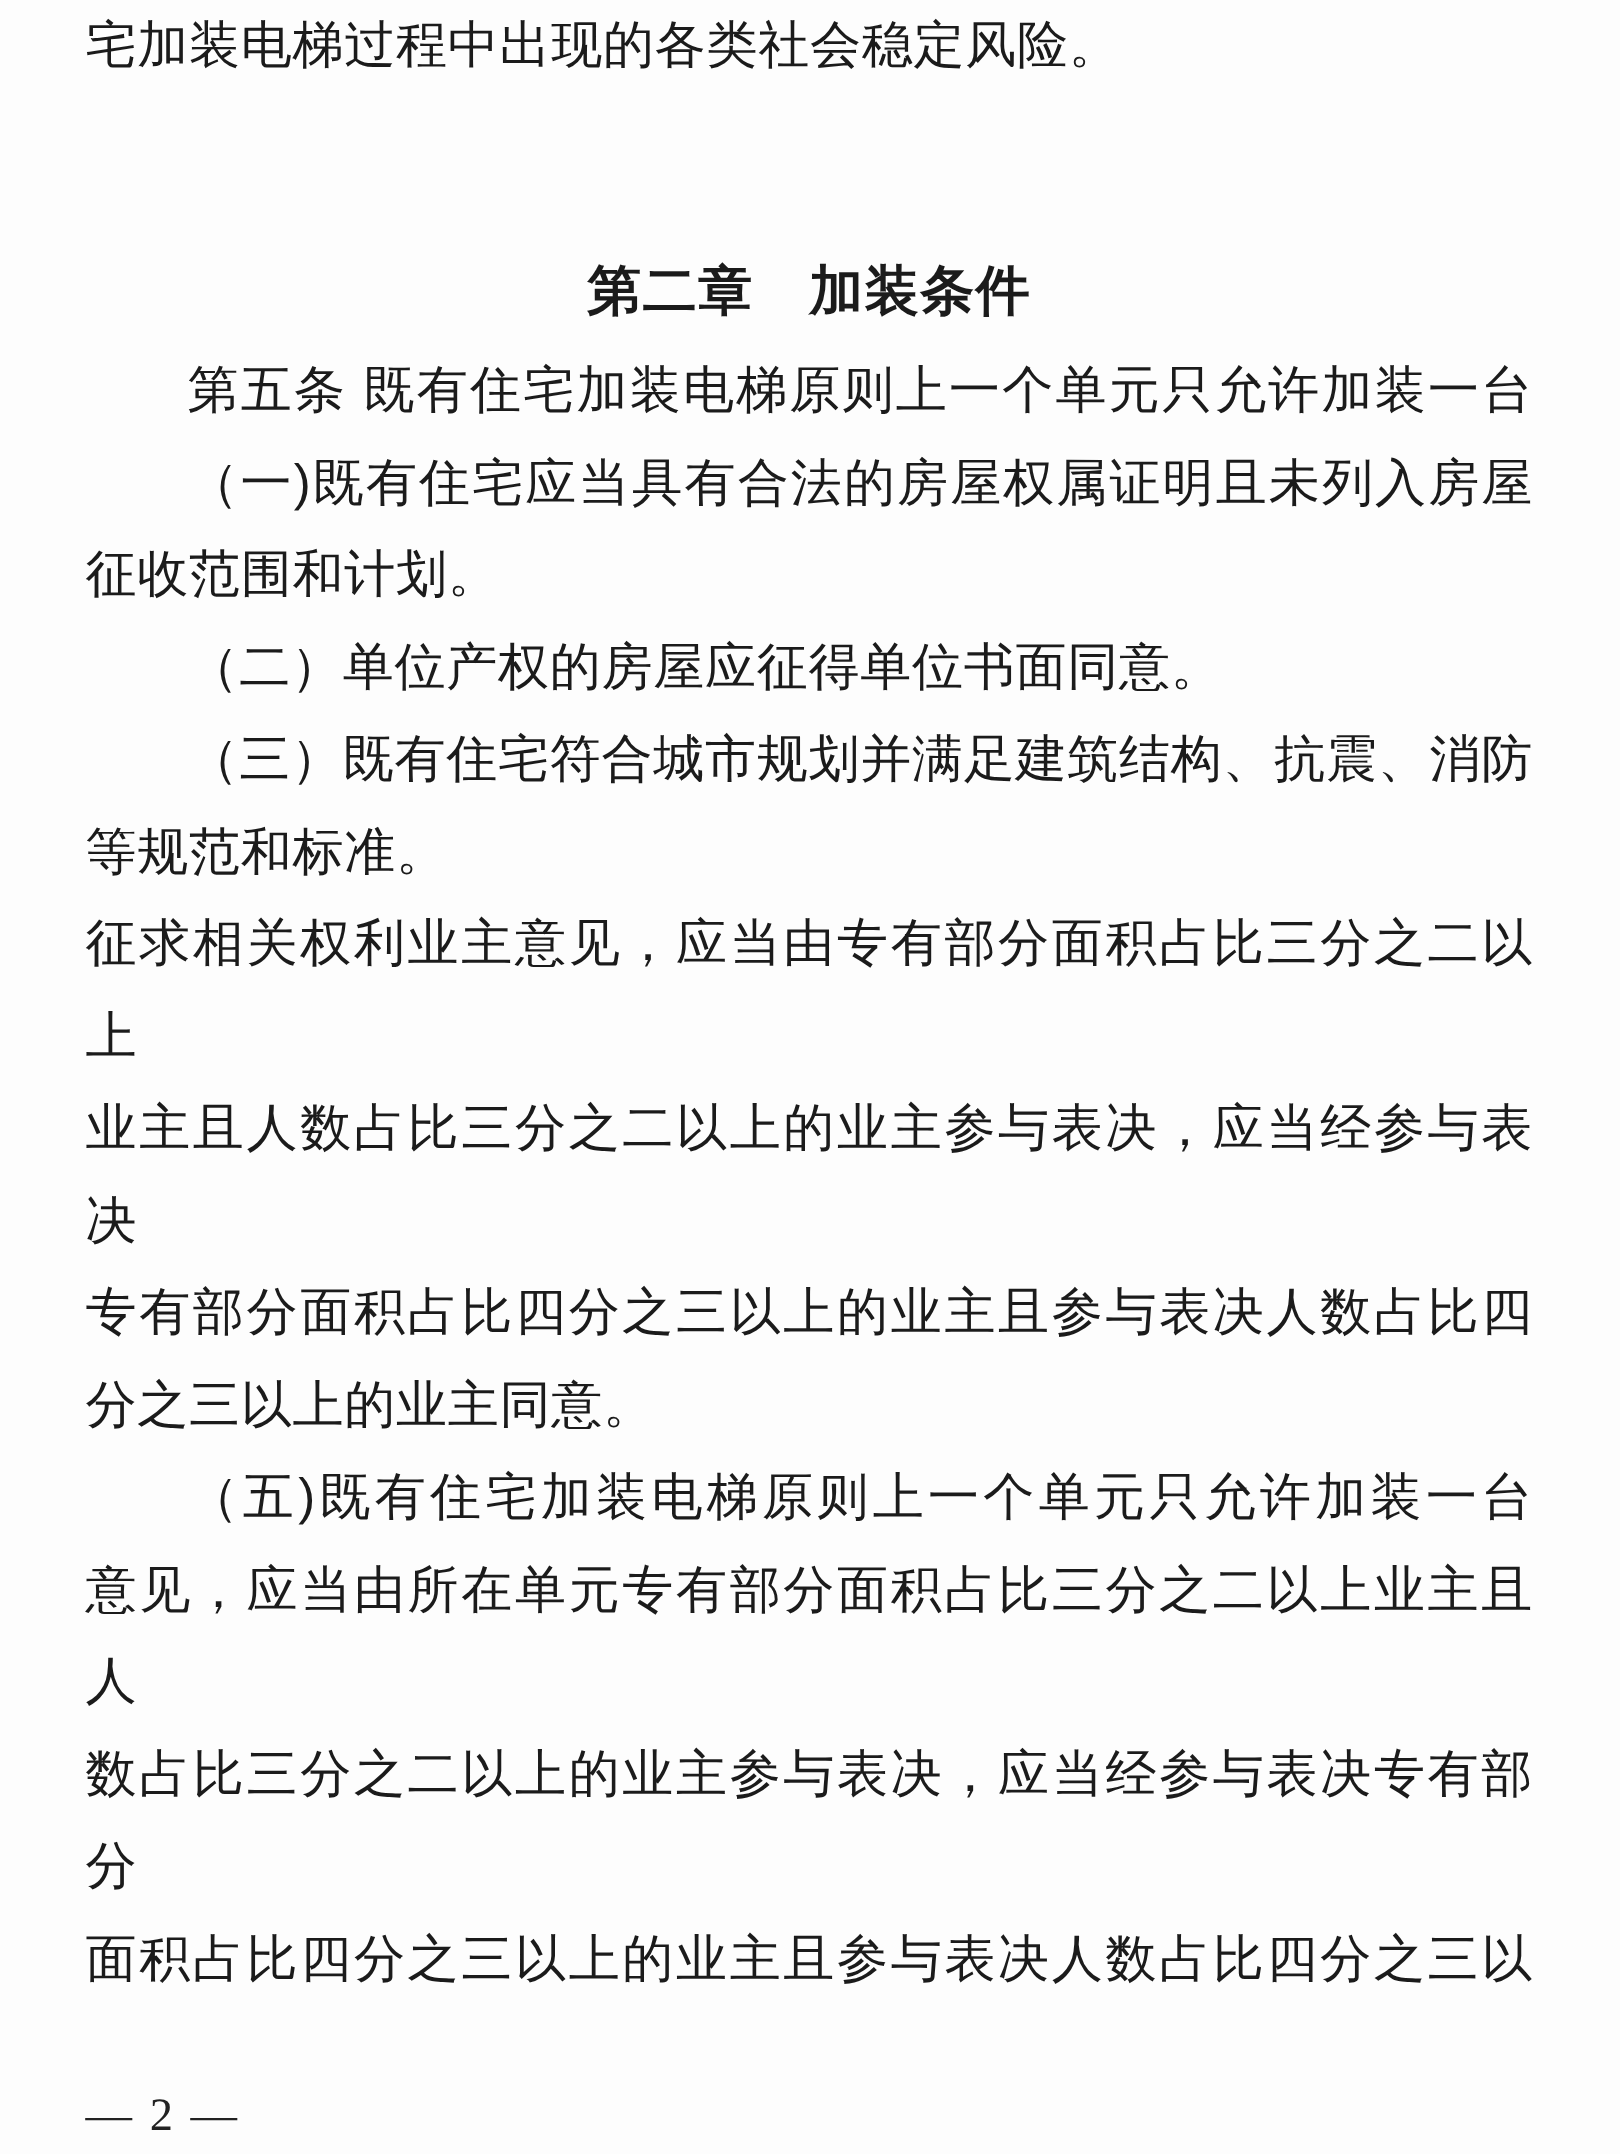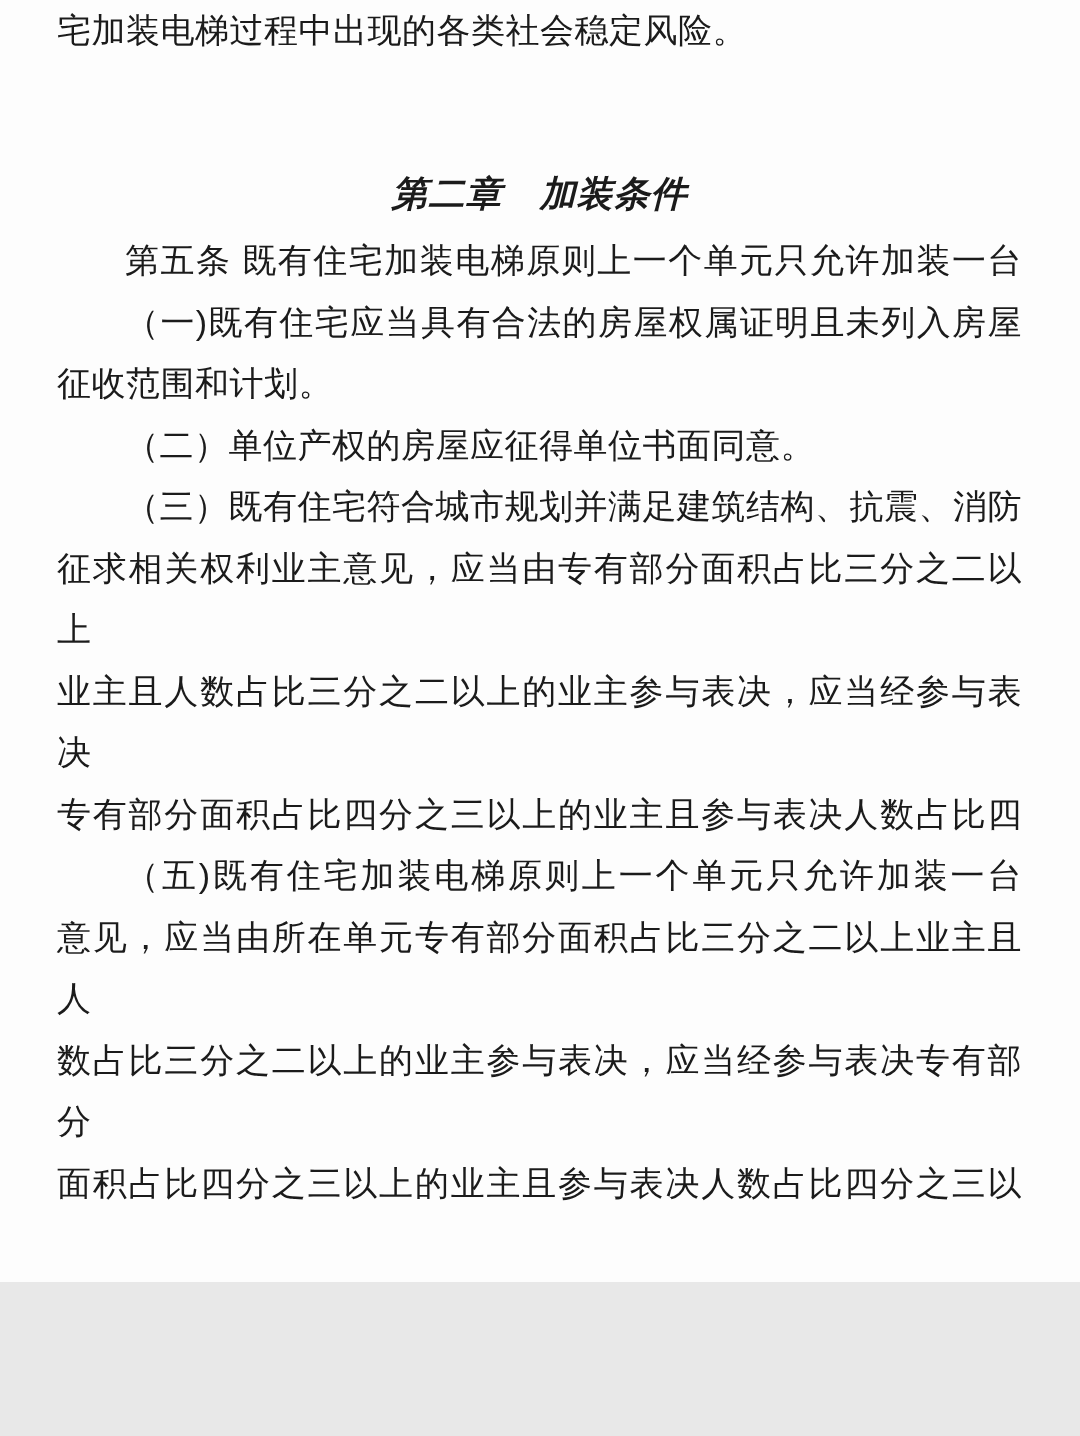--- a/index.html
+++ b/index.html
@@ -3,21 +3,21 @@
 <meta charset="utf-8">
 <style>
   html, body {
     margin: 0;
     padding: 0;
     background: #e8e8e8;
   }
   .page {
     position: relative;
     width: 1080px;
-    height: 1282px;
+    height: 1436px;
     margin: 0 auto;
     background: #fdfdfd;
     overflow: hidden;
     font-family: "Liberation Sans", sans-serif;
     color: #1b1b1b;
   }
   .content {
     position: absolute;
     left: 57px;
     width: 965px;
@@ -43,21 +43,20 @@
     font-weight: 400;
   }
   .chapter-heading {
     margin: 101px 0 6px 0;
     font-size: 36px;
     font-weight: 800;
     text-align: center;
     line-height: 61.5px;
     min-height: 61.5px;
     letter-spacing: 1px;
-    font-style: italic;
   }
   .intro-line {
     margin-top: 0;
   }
   .footer {
     position: absolute;
     left: 57px;
     top: 1390px;
     font-family: "Liberation Serif", serif;
     font-size: 31px;
@@ -72,23 +71,25 @@
 <div class="page">
   <div class="content">
     <div class="line intro-line">宅加装电梯过程中出现的各类社会稳定风险。</div>
     <div class="chapter-heading">第二章　加装条件</div>
     <div id="body-lines">
         <div class="line indent justify"><span class="lead">第五条</span> 既有住宅加装电梯原则上一个单元只允许加装一台</div>
         <div class="line indent justify">（一)既有住宅应当具有合法的房屋权属证明且未列入房屋</div>
         <div class="line">征收范围和计划。</div>
         <div class="line indent">（二）单位产权的房屋应征得单位书面同意。</div>
         <div class="line indent justify">（三）既有住宅符合城市规划并满足建筑结构、抗震、消防</div>
+        <div class="line">等规范和标准。</div>
         <div class="line justify">征求相关权利业主意见，应当由专有部分面积占比三分之二以上</div>
         <div class="line justify">业主且人数占比三分之二以上的业主参与表决，应当经参与表决</div>
         <div class="line justify">专有部分面积占比四分之三以上的业主且参与表决人数占比四</div>
+        <div class="line">分之三以上的业主同意。</div>
         <div class="line indent justify">（五)既有住宅加装电梯原则上一个单元只允许加装一台</div>
         <div class="line justify">意见，应当由所在单元专有部分面积占比三分之二以上业主且人</div>
         <div class="line justify">数占比三分之二以上的业主参与表决，应当经参与表决专有部分</div>
         <div class="line justify">面积占比四分之三以上的业主且参与表决人数占比四分之三以</div>
       </div>
   </div>
   <div class="footer">— 2 —</div>
 </div>
 
 </body></html>

